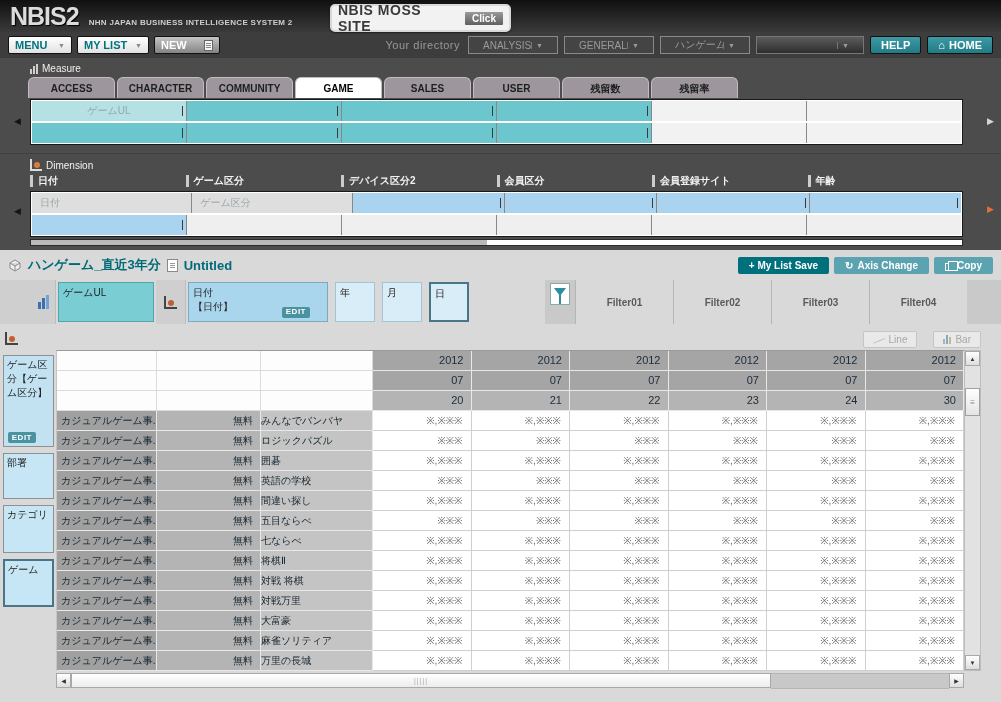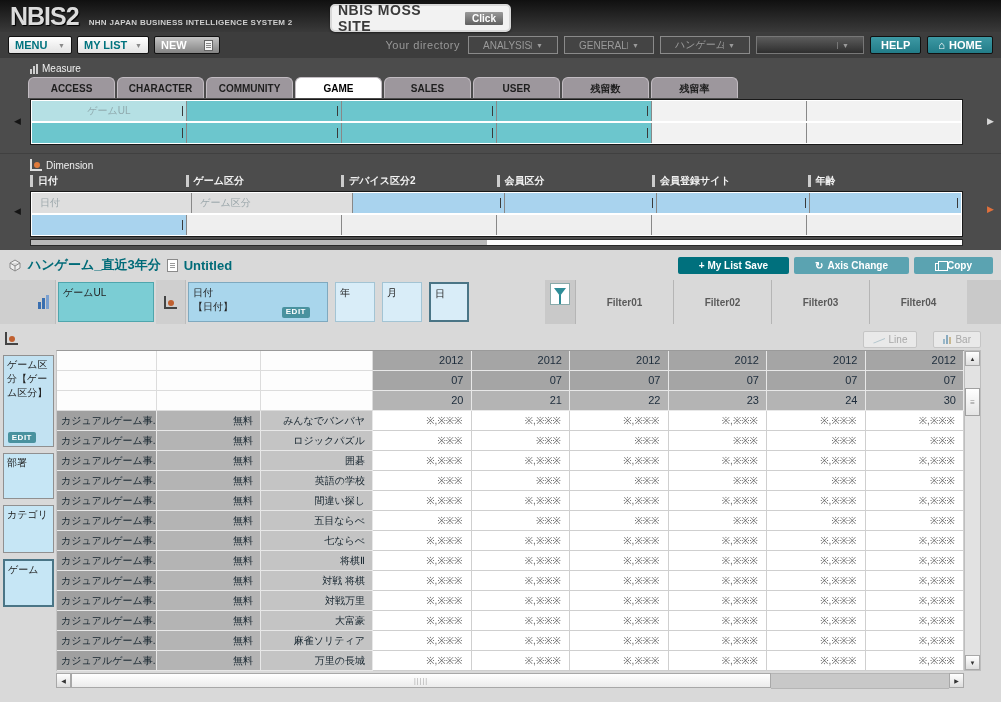--- a/index.html
+++ b/index.html
@@ -73,21 +73,21 @@
   .dim-scroll .thumb { width:49%; height:5px; background:#b9b9b9; }
 
   
   .workspace { height:452px; background:#d9d9d9; display:flex; flex-direction:column; }
   .title-row { height:30px; display:flex; align-items:center; padding:0 8px; gap:6px; }
   .cube-ico { width:14px; height:14px; flex:none; }
   .ws-title { font-size:13px; font-weight:bold; color:#006b78; }
   .doc-ico { width:11px; height:13px; background:#fff; border:1px solid #8a8a8a; position:relative; flex:none; }
   .doc-ico::after { content:""; position:absolute; left:2px; top:3px; width:5px; height:1px; background:#9a9a9a; box-shadow:0 2px 0 #9a9a9a, 0 4px 0 #9a9a9a; }
   .title-btns { margin-left:auto; display:flex; gap:5px; }
-  .wbtn { font-size:10px; font-weight:bold; color:#fff; padding:3px 21px; border-radius:2px; display:flex; align-items:flex-end; gap:4px; }
+  .wbtn { font-size:10px; font-weight:bold; color:#fff; padding:3px 11px; border-radius:2px; display:flex; align-items:flex-end; gap:4px; }
   .wbtn-dark { background:#00707d; }
   .wbtn-mid { background:#5ba3b1; }
   .copy-ico { width:8px; height:8px; border:1px solid #fff; position:relative; background:transparent; }
   .copy-ico::after { content:""; position:absolute; left:2px; top:-3px; width:8px; height:8px; border:1px solid #fff; background:#5ba3b1; }
 
   .axis-strip { height:44px; display:flex; align-items:stretch; }
   .tool-cell { width:56px; background:#cfcfcf; border-right:1px solid #bdbdbd; display:flex; align-items:center; justify-content:flex-end; padding-right:6px; }
   .tool-cell2 { width:30px; background:#cfcfcf; border-right:1px solid #bdbdbd; display:flex; align-items:center; justify-content:center; }
   .axis-bars { display:inline-flex; align-items:flex-end; gap:1px; height:14px; }
   .axis-bars i { width:3px; background:#3a6fb0; display:block; }
@@ -132,21 +132,21 @@
 
   .grid-main { display:flex; }
   .grid-cols { flex:1; border-top:1px solid #9a9a9a; border-left:1px solid #c5c5c5; }
   .hrow, .drow { display:flex; height:20px; }
   .hl { background:#fdfdfd; border-right:1px solid #dcdcdc; border-bottom:1px solid #dcdcdc; }
   .hl1 { width:100px; } .hl2 { width:104px; } .hl3 { width:112px; }
   .hv { flex:1; background:#a5a5a5; border-right:1px solid #e8e8e8; border-bottom:1px solid #e8e8e8; color:#1c2b3a; font-size:11px; text-align:right; padding-right:7px; line-height:19px; }
   .hrow.r3 .hv { background:#b4b4b4; }
   .dl1 { width:100px; background:#a0a0a0; color:#15242e; font-size:10px; line-height:19px; padding-left:4px; border-right:1px solid #e8e8e8; border-bottom:1px solid #e8e8e8; white-space:nowrap; overflow:hidden; }
   .dl2 { width:104px; background:#b4b4b4; color:#15242e; font-size:10px; line-height:19px; text-align:right; padding-right:7px; border-right:1px solid #e8e8e8; border-bottom:1px solid #e8e8e8; }
-  .dl3 { width:112px; background:#c4c4c4; color:#15242e; font-size:10px; line-height:19px; text-align:right; padding-right:7px; border-right:1px solid #e8e8e8; border-bottom:1px solid #e8e8e8; }
+  .dl3 { width:112px; background:#c4c4c4; color:#15242e; font-size:10px; line-height:19px; text-align:left; padding-right:7px; border-right:1px solid #e8e8e8; border-bottom:1px solid #e8e8e8; }
   .dv { flex:1; background:#fff; color:#6a6a6a; font-size:10px; line-height:19px; text-align:right; padding-right:8px; border-right:1px solid #cfcfcf; border-bottom:1px solid #cfcfcf; }
 
   .vscroll { width:17px; background:#e2e2e2; border:1px solid #bdbdbd; display:flex; flex-direction:column; align-items:center; }
   .vs-btn { width:15px; height:15px; background:linear-gradient(#fff,#ddd); border:1px solid #a8a8a8; font-size:6px; color:#333; display:flex; align-items:center; justify-content:center; }
   .vs-thumb { width:15px; height:28px; margin-top:22px; background:linear-gradient(#fff,#e4e4e4); border:1px solid #a0a0a0; font-size:8px; color:#888; display:flex; align-items:center; justify-content:center; }
   .vs-spacer { flex:1; }
 
   .hscroll-row { height:16px; display:flex; margin-top:2px; }
   .hs-btn { width:15px; height:15px; background:linear-gradient(#fff,#ddd); border:1px solid #a8a8a8; font-size:6px; color:#333; display:flex; align-items:center; justify-content:center; }
   .hs-thumb { width:700px; height:15px; background:linear-gradient(#fff,#ececec); border:1px solid #a8a8a8; font-size:7px; color:#aaa; display:flex; align-items:center; justify-content:center; letter-spacing:1px; }

